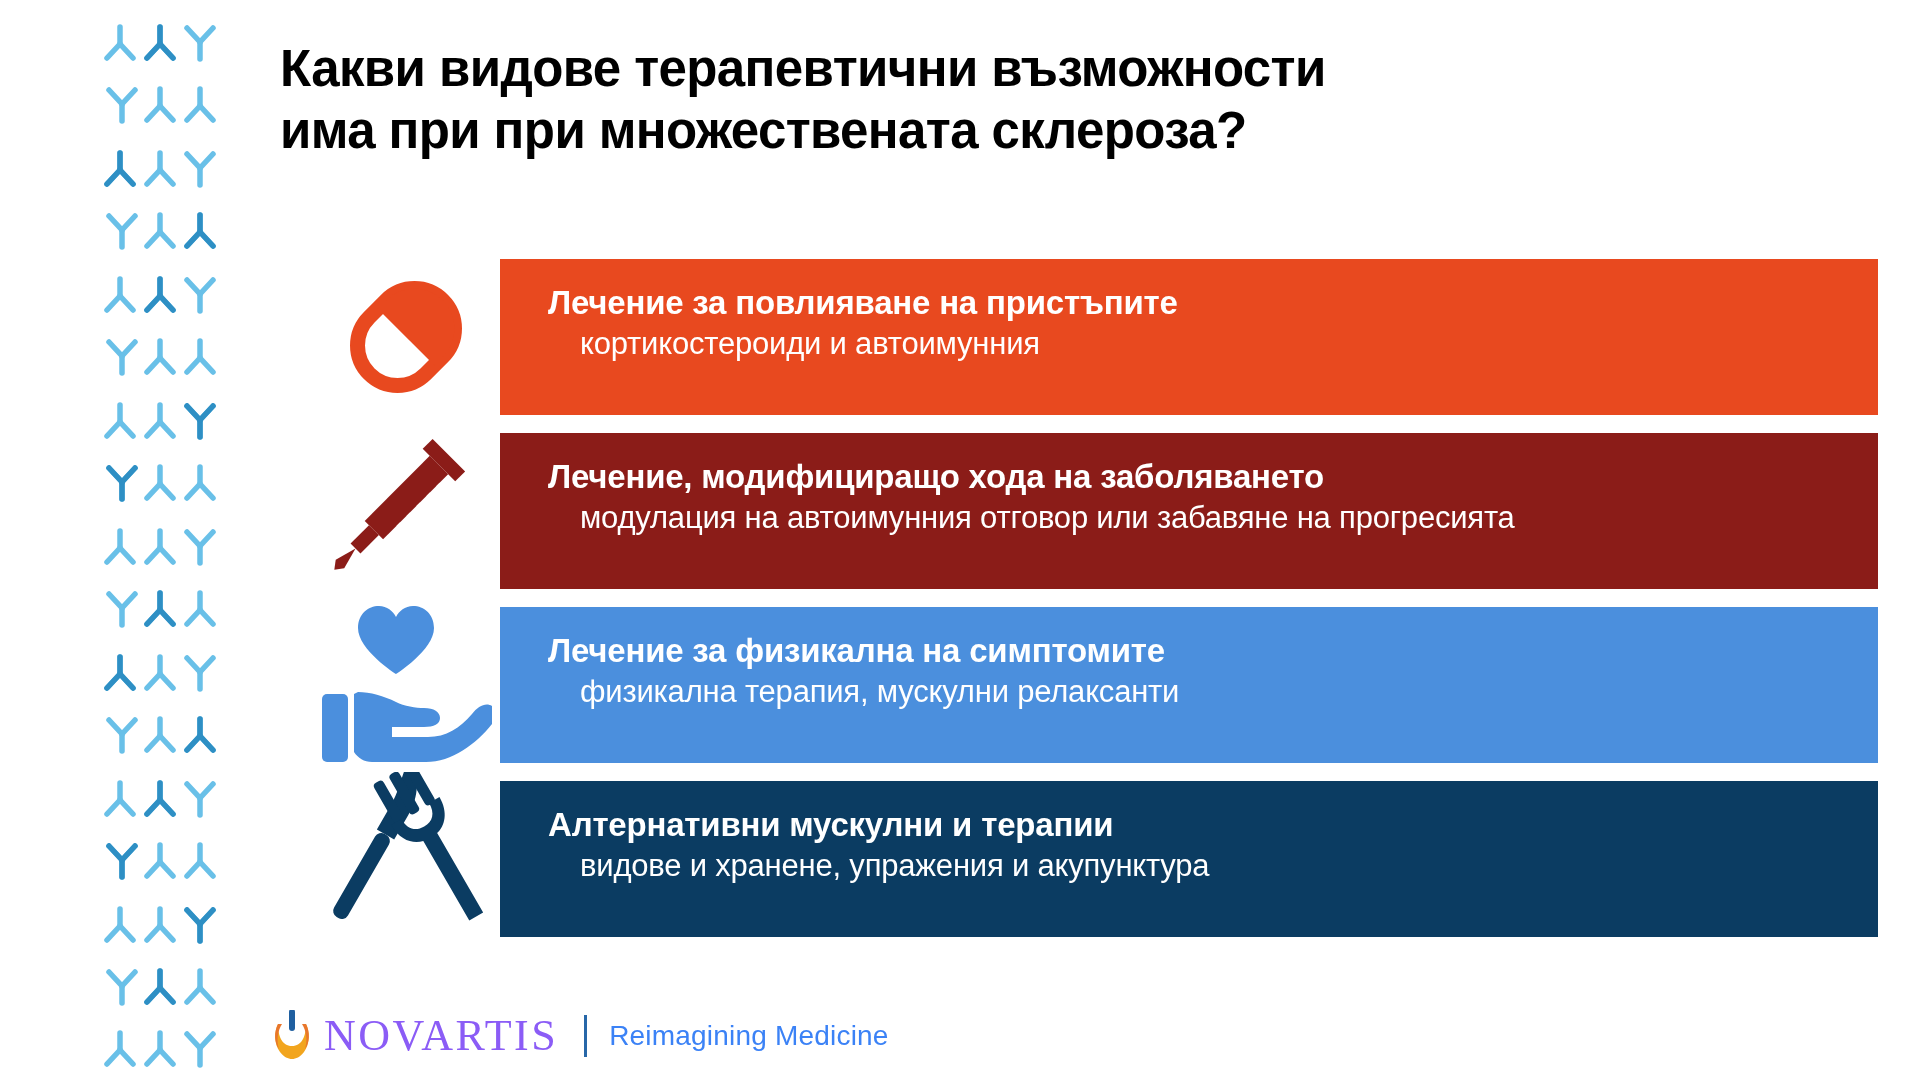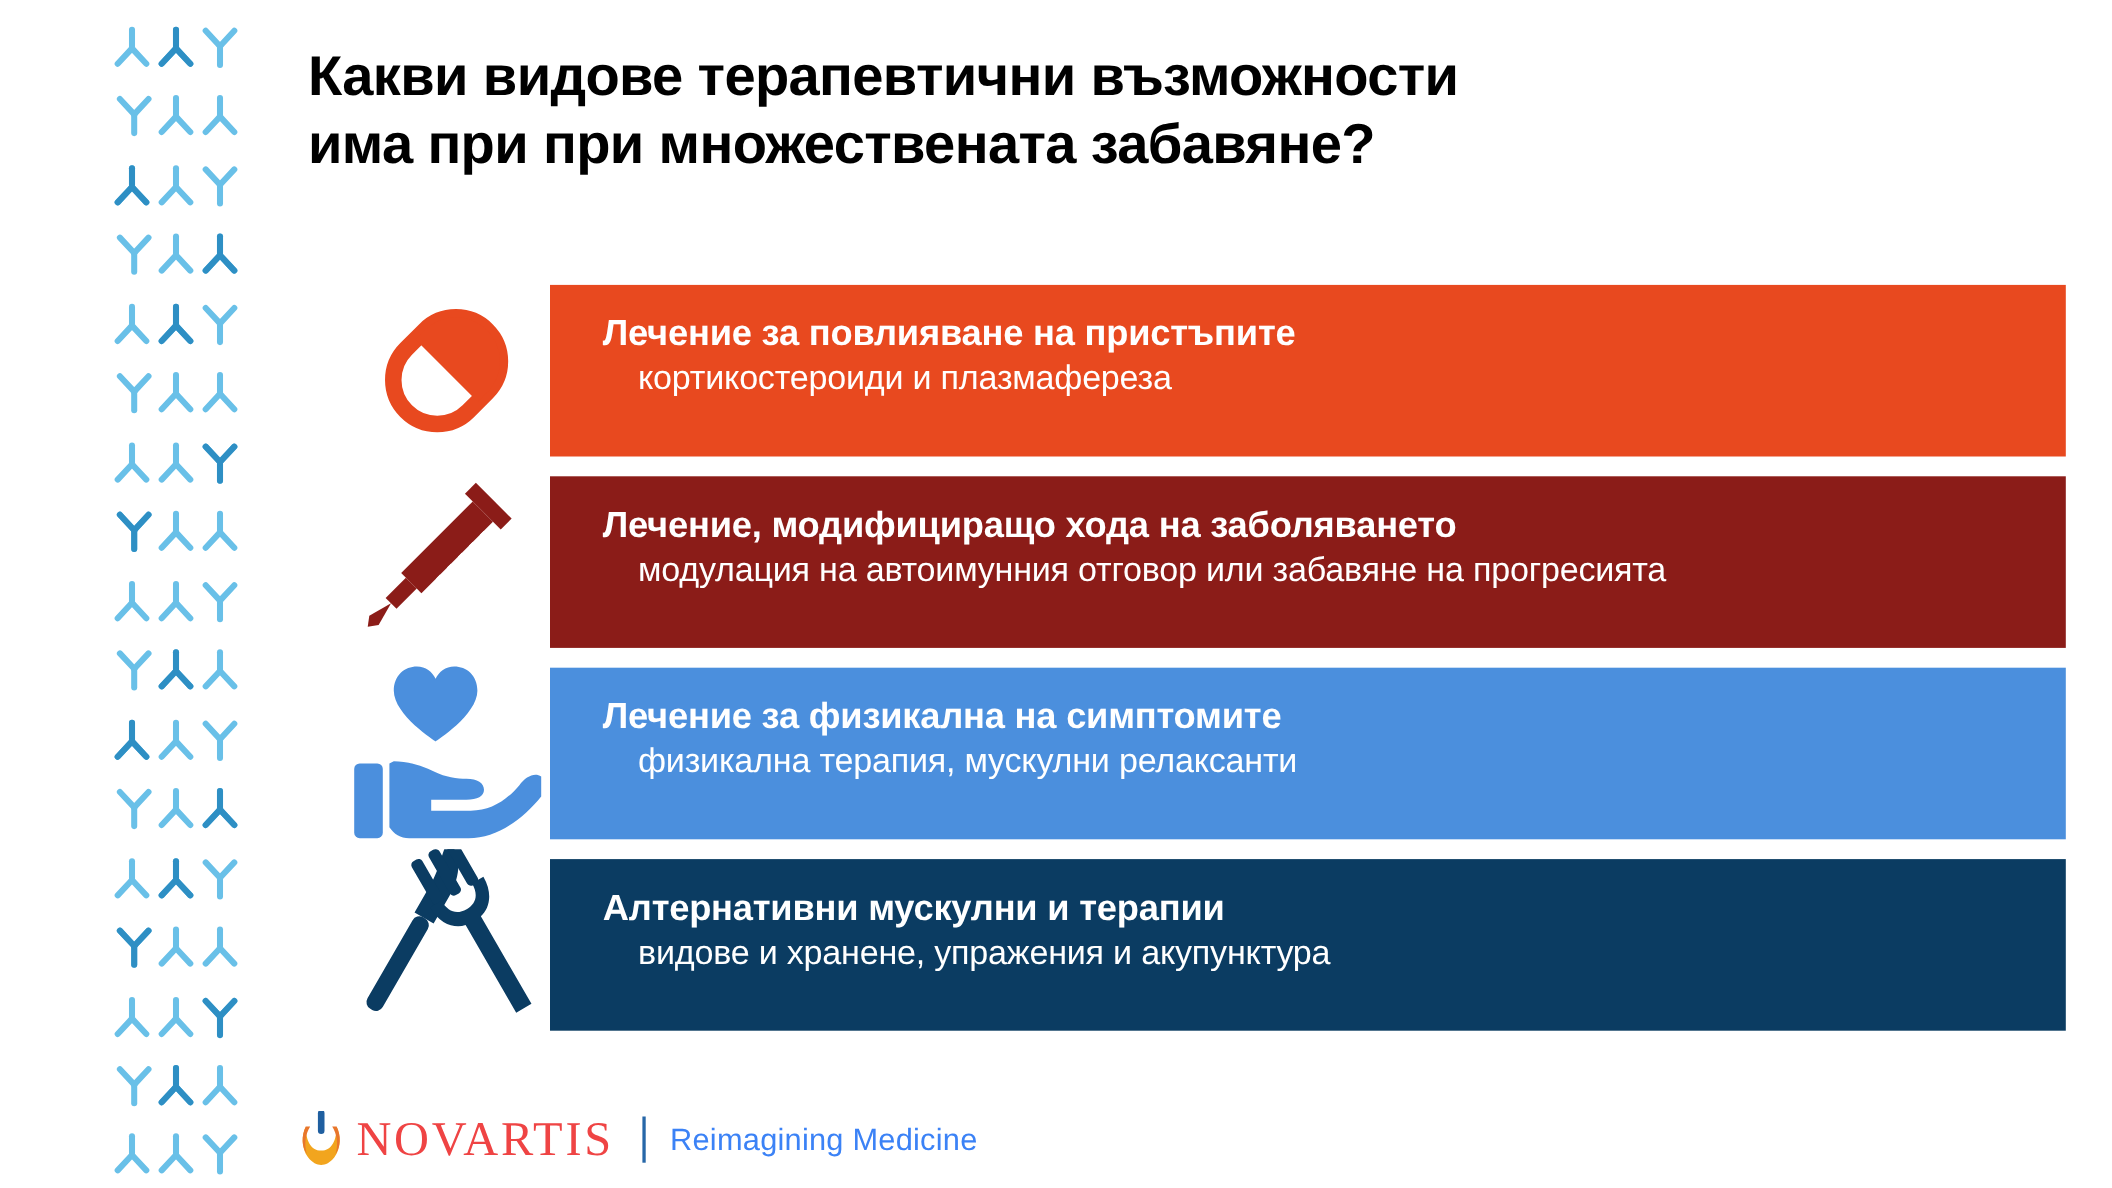--- a/index.html
+++ b/index.html
@@ -122,21 +122,21 @@
     top: 1010px;
     display: flex;
     align-items: center;
     height: 52px;
   }
   .logo-mark { margin-right: 10px; display: block; }
   .logo-word {
     font-family: "Liberation Serif", serif;
     font-size: 44px;
     letter-spacing: 2.5px;
-    color: #ef4444;
+    color: #8b5cf6;
     line-height: 44px;
   }
   .logo-divider {
     width: 3px;
     height: 42px;
     background: #2767a8;
     margin: 0 22px 0 26px;
   }
   .logo-tagline {
     font-family: "Liberation Sans", sans-serif;
@@ -225,42 +225,42 @@
         <use href="#yglyph" x="0" y="0" transform="translate(60,798)"></use>
         <use href="#yglyph" x="0" y="0" transform="translate(22,862) rotate(180)"></use>
         <use href="#yglyph" x="0" y="0" transform="translate(100,926) rotate(180)"></use>
         <use href="#yglyph" x="0" y="0" transform="translate(60,986)"></use>
       </g>
     </svg>
   </div>
 
   <div class="title-block">
     <div class="title-line">Какви видове терапевтични възможности</div>
-    <div class="title-line">има при при множествената забавяне?</div>
+    <div class="title-line">има при при множествената склероза?</div>
   </div>
 
   <div class="bars">
 
     <div class="bar-row r1">
       <div class="bar-band"></div>
       <div class="bar-icon icon-pill">
         <svg width="180" height="170" viewBox="0 0 180 170" xmlns="http://www.w3.org/2000/svg">
           <g transform="rotate(-45 90 85)">
             <rect x="38" y="45" width="104" height="80" rx="40" ry="40" fill="none" stroke="#e8491f" stroke-width="15"></rect>
             <path d="M90,45 H102 a40,40 0 0 1 0,80 H90 Z" fill="#e8491f"></path>
             <rect x="52" y="58" width="42" height="54" rx="6" fill="#ffffff" opacity="0"></rect>
           </g>
           <g transform="rotate(-45 90 85)">
             <path d="M54,58 L82,58 L82,112 L54,112 A26,26 0 0 1 54,58 Z" fill="#ffffff" opacity="0"></path>
           </g>
         </svg>
       </div>
       <div class="bar-text">
         <div class="bar-title">Лечение за повлияване на пристъпите</div>
-        <div class="bar-sub">кортикостероиди и плазмафереза</div>
+        <div class="bar-sub">кортикостероиди и автоимунния</div>
       </div>
     </div>
 
     <div class="bar-row r2">
       <div class="bar-band"></div>
       <div class="bar-icon icon-syringe">
         <svg width="190" height="174" viewBox="0 0 190 174" xmlns="http://www.w3.org/2000/svg">
           <g transform="rotate(45 95 87)" fill="#8b1c18">
             <rect x="72" y="8" width="46" height="14"></rect>
             <rect x="82" y="22" width="26" height="92"></rect>

